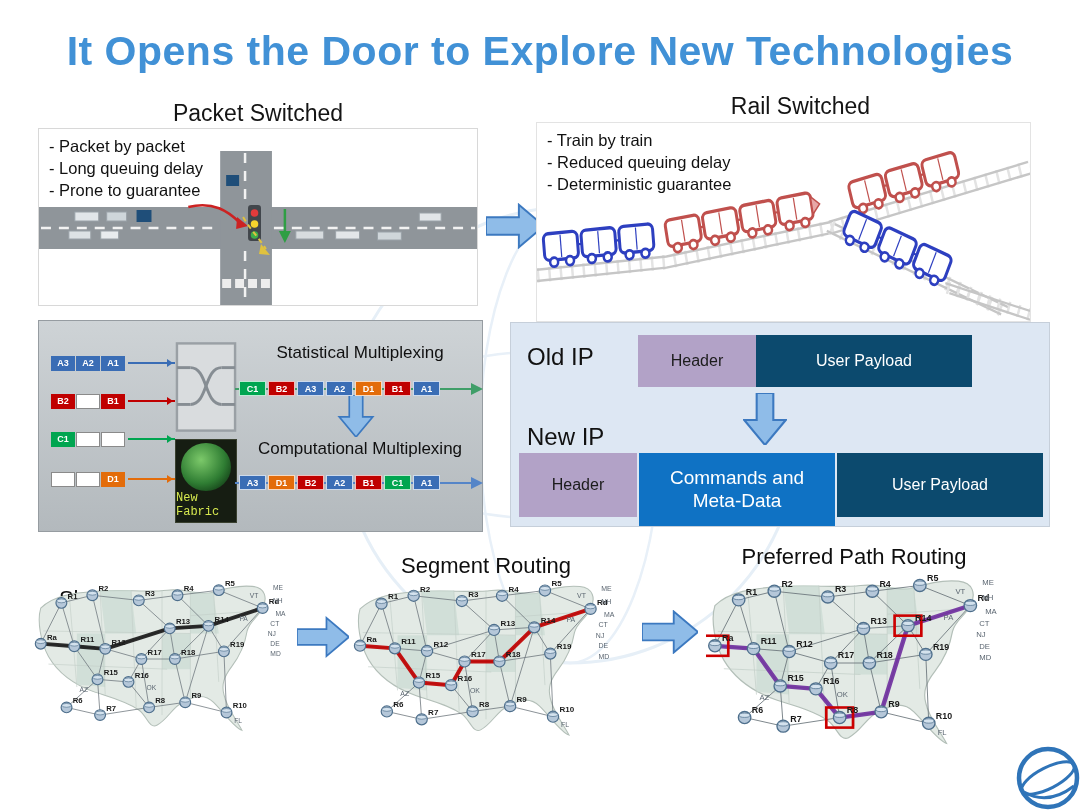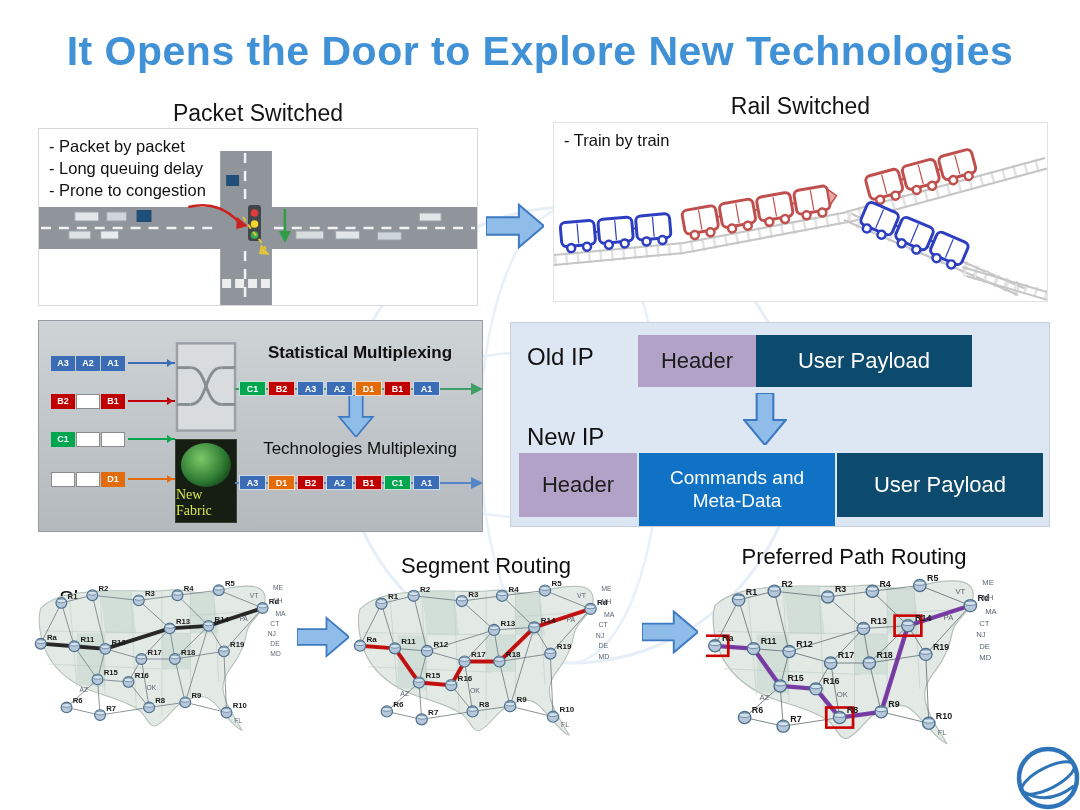--- a/index.html
+++ b/index.html
@@ -4,55 +4,55 @@
 <style>
   html,body{margin:0;padding:0;background:#fff;}
   body{font-family:"Liberation Sans",sans-serif;}
   .slide{position:relative;width:1080px;height:810px;overflow:hidden;background:#fff;}
   .title{position:absolute;left:0;top:28px;width:100%;text-align:center;font-size:41px;font-weight:bold;color:#4191d6;letter-spacing:0.5px;margin:0;}
   .sec-label{position:absolute;font-size:23px;color:#141414;text-align:center;}
   .pk-label{left:38px;top:100px;width:440px;}
   .rl-label{left:553px;top:93px;width:495px;}
   .panel{position:absolute;box-sizing:border-box;padding-left:32px;}
   .panel-packet{left:38px;top:128px;width:440px;height:178px;border:1px solid #d8d8d8;background:#fff;}
-  .panel-rail{left:553px;top:122px;width:495px;height:180px;border:1px solid #e3e3e3;background:#fff;}
+  .panel-rail{left:536px;top:122px;width:495px;height:200px;border:1px solid #e3e3e3;background:#fff;}
   .panel-mux{left:38px;top:320px;width:445px;height:212px;background:linear-gradient(#ced3d6,#b3b9bd);border:1px solid #969ca1;}
   .panel-ip{left:510px;top:322px;width:540px;height:205px;background:#dde7f3;border:1px solid #c6cfda;}
   .fillsvg{position:absolute;left:0;top:0;width:100%;height:100%;}
   .bullets{position:absolute;left:10px;top:7px;z-index:3;}
   .bullet{font-size:16.5px;line-height:1.32;color:#111;}
   .blockarrow{position:absolute;}
   .arrow-top{left:486px;top:203px;width:58px;height:46px;}
   .arrow-m1{left:297px;top:616px;width:52px;height:42px;}
   .arrow-m2{left:642px;top:610px;width:56px;height:44px;}
   
   .flow-row{position:absolute;left:12px;display:flex;align-items:center;width:124px;height:16px;}
   .flow-cell{width:24px;height:15px;margin-right:1px;background:#fff;border:1px solid #8a8a8a;color:#fff;font-size:9px;font-weight:bold;display:flex;align-items:center;justify-content:center;box-sizing:border-box;}
   .flow-arrow{flex:1;height:0;border-top:2px solid currentColor;position:relative;margin-left:2px;}
   .flow-arrow::after{content:"";position:absolute;right:-2px;top:-5px;border:4px solid transparent;border-left:6px solid currentColor;}
   .switch-icon{position:absolute;left:136px;top:20px;width:62px;height:92px;}
   .fabric{position:absolute;left:136px;top:118px;width:62px;height:84px;background:#161d12;border:1px solid #39402f;display:flex;flex-direction:column;align-items:center;justify-content:space-between;padding:3px 0;box-sizing:border-box;}
   .globe{width:50px;height:50px;border-radius:50%;background:radial-gradient(circle at 40% 35%,#7cc96a,#2f7d33 55%,#123c16 85%);}
-  .fabric-label{font-family:Liberation Serif, serif;font-size:14px;color:#d6e84f;}
+  .fabric-label{font-family:Liberation Mono, monospace;font-size:12px;color:#d6e84f;}
   .mux-label{position:absolute;left:200px;width:242px;text-align:center;font-size:17px;color:#101010;z-index:3;}
-  .stat-label{top:22px;font-weight:bold;}
+  .stat-label{top:22px;}
   .comp-label{top:118px;}
   .wire{position:absolute;z-index:1;}
   .stat-wire{left:196px;top:62px;width:248px;height:12px;}
   .comp-wire{left:196px;top:156px;width:248px;height:12px;}
   .seq{position:absolute;display:flex;gap:2px;z-index:2;}
   .stat-seq{left:200px;top:60px;}
   .comp-seq{left:200px;top:154px;}
   .seq-box{width:27px;height:15px;color:#fff;font-size:9px;font-weight:bold;display:flex;align-items:center;justify-content:center;border:1px solid rgba(255,255,255,.75);box-sizing:border-box;}
   .mux-down{left:296px;top:74px;width:42px;height:42px;}
   
   .ip-label{position:absolute;font-size:24px;color:#111;}
   .old-ip-label{left:16px;top:20px;}
   .new-ip-label{left:16px;top:100px;}
-  .ip-box{position:absolute;display:flex;align-items:center;justify-content:center;text-align:center;font-size:22px;box-sizing:border-box;}
+  .ip-box{position:absolute;display:flex;align-items:center;justify-content:center;text-align:center;font-size:16px;box-sizing:border-box;}
   .hdr{background:#b2a2c7;color:#1c1c1c;}
   .pay{background:#0c4a6e;color:#fff;}
   .cmd{background:#0f72c4;color:#fff;font-size:19px;line-height:1.2;padding:0 14px;}
   .old-h{left:127px;top:12px;width:118px;height:52px;}
   .old-p{left:245px;top:12px;width:216px;height:52px;}
   .ip-arrow{left:232px;top:70px;width:44px;height:52px;}
   .new-h{left:8px;top:130px;width:118px;height:64px;}
   .new-c{left:128px;top:130px;width:196px;height:73px;}
   .new-p{left:326px;top:130px;width:206px;height:64px;}
   
@@ -122,21 +122,21 @@
         <polygon points="199,88 210,97 198,100" fill="#cc2222"></polygon>
         <path d="M205,88 C212,100 220,108 228,120" fill="none" stroke="#e0c23e" stroke-width="2" stroke-dasharray="5,4"></path>
         <polygon points="223,115 232,126 221,125" fill="#e0c23e"></polygon>
         <line x1="247" y1="80" x2="247" y2="104" stroke="#2f9e44" stroke-width="2.5"></line>
         <polygon points="241,102 253,102 247,114" fill="#2f9e44"></polygon>
       </g>
     </svg>
     <div class="bullets">
         <div class="bullet">- Packet by packet</div>
         <div class="bullet">- Long queuing delay</div>
-        <div class="bullet">- Prone to congestion</div>
+        <div class="bullet">- Prone to guarantee</div>
       </div>
   </div>
 
   <svg class="blockarrow arrow-top z1" viewBox="0 0 60 44">
     <polygon points="0,13 34,13 34,0 60,22 34,44 34,31 0,31" fill="#8fbce8" stroke="#3c79c0" stroke-width="2"></polygon>
   </svg>
 
   <div class="sec-label rl-label">Rail Switched</div>
   <div class="panel panel-rail z1">
     <svg id="rail-art" class="fillsvg" viewBox="0 0 495 178" preserveAspectRatio="none">
@@ -220,20 +220,22 @@
           <circle cx="63" cy="26" r="4" fill="#fff" stroke="#2d3fc0" stroke-width="2.5"></circle>
           <line x1="72" y1="12" x2="76" y2="12" stroke="#2d3fc0" stroke-width="2"></line>
           <rect x="76" y="0" width="34" height="24" rx="5" fill="#fff" stroke="#2d3fc0" stroke-width="3"></rect>
           <line x1="93" y1="2" x2="93" y2="22" stroke="#2d3fc0" stroke-width="1.2"></line>
           <circle cx="85" cy="26" r="4" fill="#fff" stroke="#2d3fc0" stroke-width="2.5"></circle>
           <circle cx="101" cy="26" r="4" fill="#fff" stroke="#2d3fc0" stroke-width="2.5"></circle>
         </g>
       </svg>
     <div class="bullets">
         <div class="bullet">- Train by train</div>
+        <div class="bullet">- Reduced queuing delay</div>
+        <div class="bullet">- Deterministic guarantee</div>
       </div>
   </div>
 
   <div class="panel panel-mux z1">
     <div id="flow-rows">
         <div class="flow-row" style="top: 34px;">
           <div class="flow-cell" style="background: rgb(58, 109, 181); border-color: rgb(58, 109, 181);">A3</div>
           <div class="flow-cell" style="background: rgb(58, 109, 181); border-color: rgb(58, 109, 181);">A2</div>
           <div class="flow-cell" style="background: rgb(58, 109, 181); border-color: rgb(58, 109, 181);">A1</div>
           <div class="flow-arrow" style="color: rgb(58, 109, 181);"></div>
@@ -282,21 +284,21 @@
         <div class="seq-box" style="background: rgb(192, 0, 0);">B2</div>
         <div class="seq-box" style="background: rgb(58, 109, 181);">A3</div>
         <div class="seq-box" style="background: rgb(58, 109, 181);">A2</div>
         <div class="seq-box" style="background: rgb(227, 108, 10);">D1</div>
         <div class="seq-box" style="background: rgb(192, 0, 0);">B1</div>
         <div class="seq-box" style="background: rgb(58, 109, 181);">A1</div>
       </div>
     <svg class="blockarrow mux-down" viewBox="0 0 40 50">
       <polygon points="12,0 28,0 28,26 40,26 20,50 0,26 12,26" fill="#8fbce8" stroke="#3c79c0" stroke-width="2"></polygon>
     </svg>
-    <div class="mux-label comp-label">Technologies Multiplexing</div>
+    <div class="mux-label comp-label">Computational Multiplexing</div>
     <svg class="wire comp-wire" viewBox="0 0 248 12">
       <line x1="0" y1="6" x2="236" y2="6" stroke="#5585c8" stroke-width="2"></line>
       <polygon points="236,0 248,6 236,12" fill="#5585c8"></polygon>
     </svg>
     <div class="seq comp-seq">
         <div class="seq-box" style="background: rgb(58, 109, 181);">A3</div>
         <div class="seq-box" style="background: rgb(227, 108, 10);">D1</div>
         <div class="seq-box" style="background: rgb(192, 0, 0);">B2</div>
         <div class="seq-box" style="background: rgb(58, 109, 181);">A2</div>
         <div class="seq-box" style="background: rgb(192, 0, 0);">B1</div>

